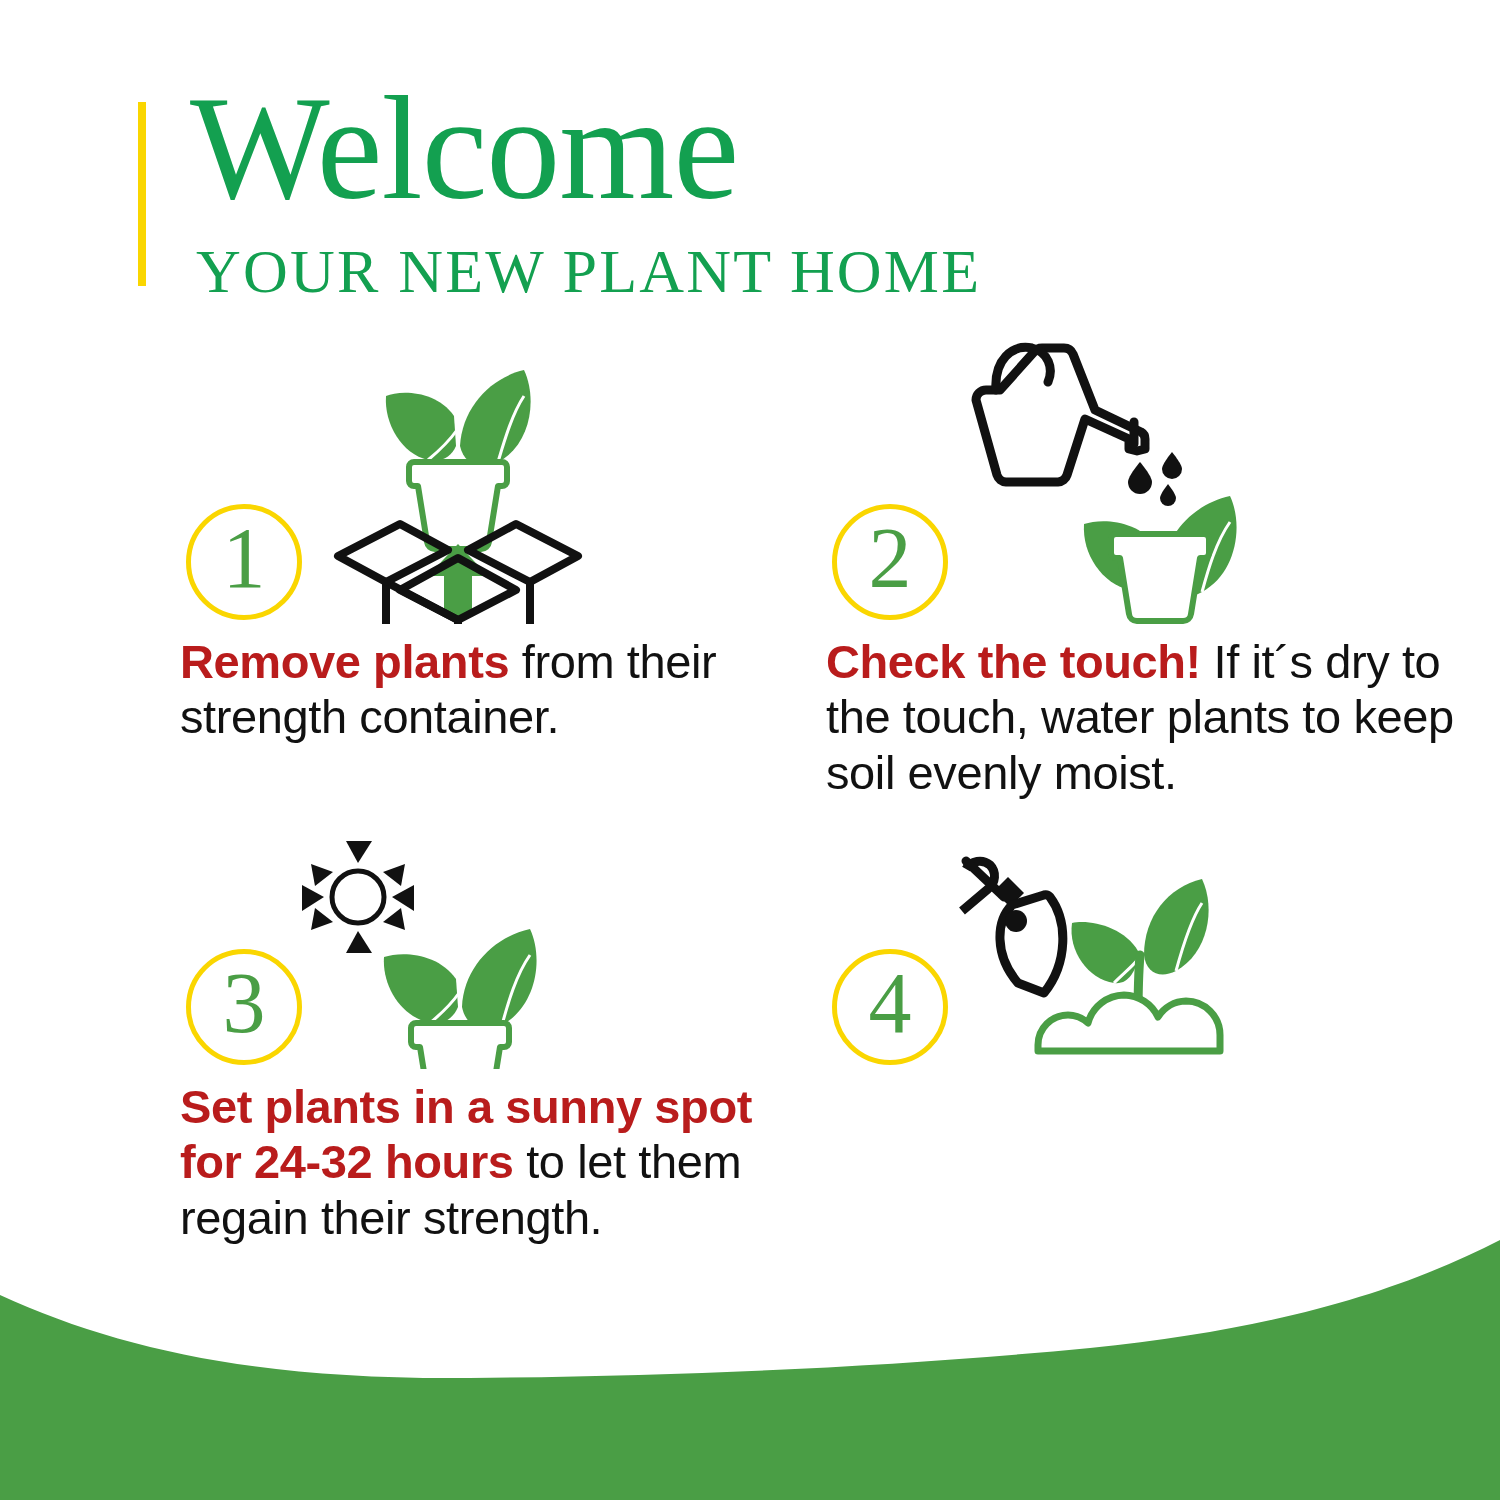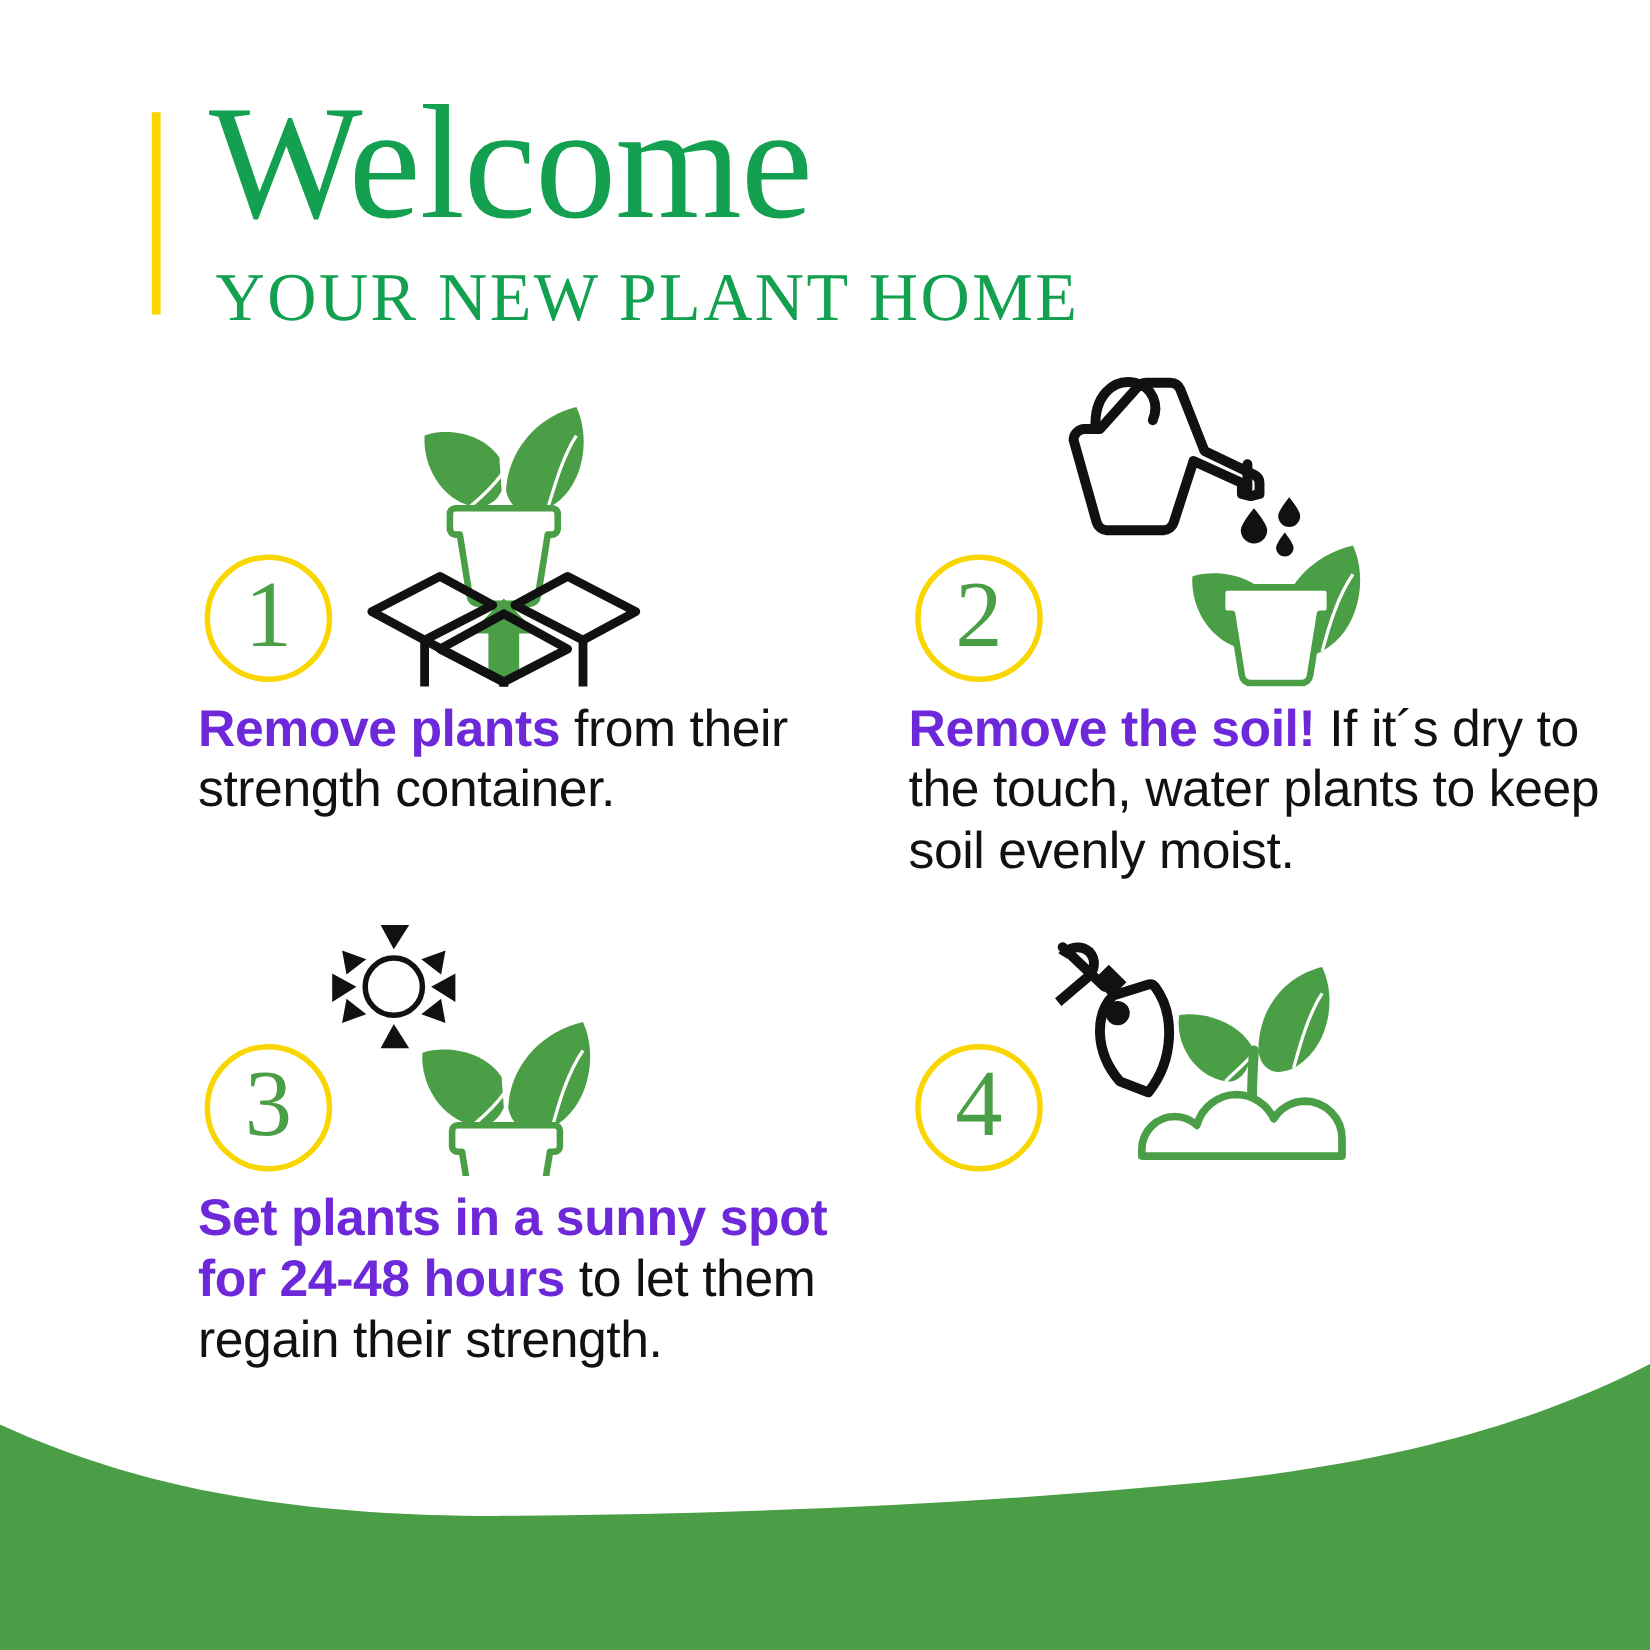--- a/index.html
+++ b/index.html
@@ -97,21 +97,21 @@
 
   .step-text {
     margin-top: 14px;
     font-family: "Liberation Sans", sans-serif;
     font-size: 47px;
     line-height: 1.18;
     color: #111111;
     letter-spacing: -0.4px;
   }
   .step-text .hl {
-    color: #6d28d9;
+    color: #b91c1c;
     font-weight: bold;
   }
 
   
   #bottom-wave {
     position: absolute;
     left: 0;
     bottom: 0;
     width: 1500px;
     height: 260px;
@@ -186,21 +186,21 @@
           <path d="M208 240 C 210 200, 240 170, 276 162 C 290 192, 282 240, 248 258 C 230 268, 212 260, 208 240 Z" fill="#4A9E45"></path>
           <path d="M176 256 C 188 246, 198 236, 205 226" fill="none" stroke="#FFFFFF" stroke-width="3"></path>
           <path d="M248 258 C 254 236, 262 208, 276 188" fill="none" stroke="#FFFFFF" stroke-width="3"></path>
 
           <path d="M162 256 h88 a5 5 0 0 1 5 5 v14 a5 5 0 0 1 -5 5 h-4 l-9 56 a8 8 0 0 1 -8 7 h-46
                    a8 8 0 0 1 -8 -7 l-9 -56 h-4 a5 5 0 0 1 -5 -5 v-14 a5 5 0 0 1 5 -5 z" transform="translate(0,-56)" fill="#FFFFFF" stroke="#4A9E45" stroke-width="6" stroke-linejoin="round"></path>
         </svg>
       </div>
     </div>
     <div class="step-text">
-      <span class="hl">Remove the soil!</span><span> If it´s dry to the touch, water plants to keep soil evenly moist.</span>
+      <span class="hl">Check the touch!</span><span> If it´s dry to the touch, water plants to keep soil evenly moist.</span>
     </div>
   </div>
 
   <div class="step" id="step-3">
     <div class="badge-row" style="height:225px;">
       <div class="step-badge">
         <span>3</span>
       </div>
 
       <div class="step-icon" style="left:110px; width:300px; height:230px;">
@@ -222,21 +222,21 @@
           <path d="M172 168 C 174 128, 204 98, 240 90 C 254 120, 246 168, 212 186 C 194 196, 176 188, 172 168 Z" fill="#4A9E45"></path>
           <path d="M140 184 C 152 174, 162 164, 169 154" fill="none" stroke="#FFFFFF" stroke-width="3"></path>
           <path d="M212 186 C 218 164, 226 136, 240 116" fill="none" stroke="#FFFFFF" stroke-width="3"></path>
 
           <path d="M126 128 h88 a5 5 0 0 1 5 5 v14 a5 5 0 0 1 -5 5 h-4 l-9 56 a8 8 0 0 1 -8 7 h-46
                    a8 8 0 0 1 -8 -7 l-9 -56 h-4 a5 5 0 0 1 -5 -5 v-14 a5 5 0 0 1 5 -5 z" transform="translate(0,56)" fill="#FFFFFF" stroke="#4A9E45" stroke-width="6" stroke-linejoin="round"></path>
         </svg>
       </div>
     </div>
     <div class="step-text">
-      <span class="hl">Set plants in a sunny spot for 24-48 hours</span><span> to let them regain their strength.</span>
+      <span class="hl">Set plants in a sunny spot for 24-32 hours</span><span> to let them regain their strength.</span>
     </div>
   </div>
 
   <div class="step" id="step-4">
     <div class="badge-row" style="height:225px;">
       <div class="step-badge">
         <span>4</span>
       </div>
 
       <div class="step-icon" style="left:120px; width:340px; height:230px;">

